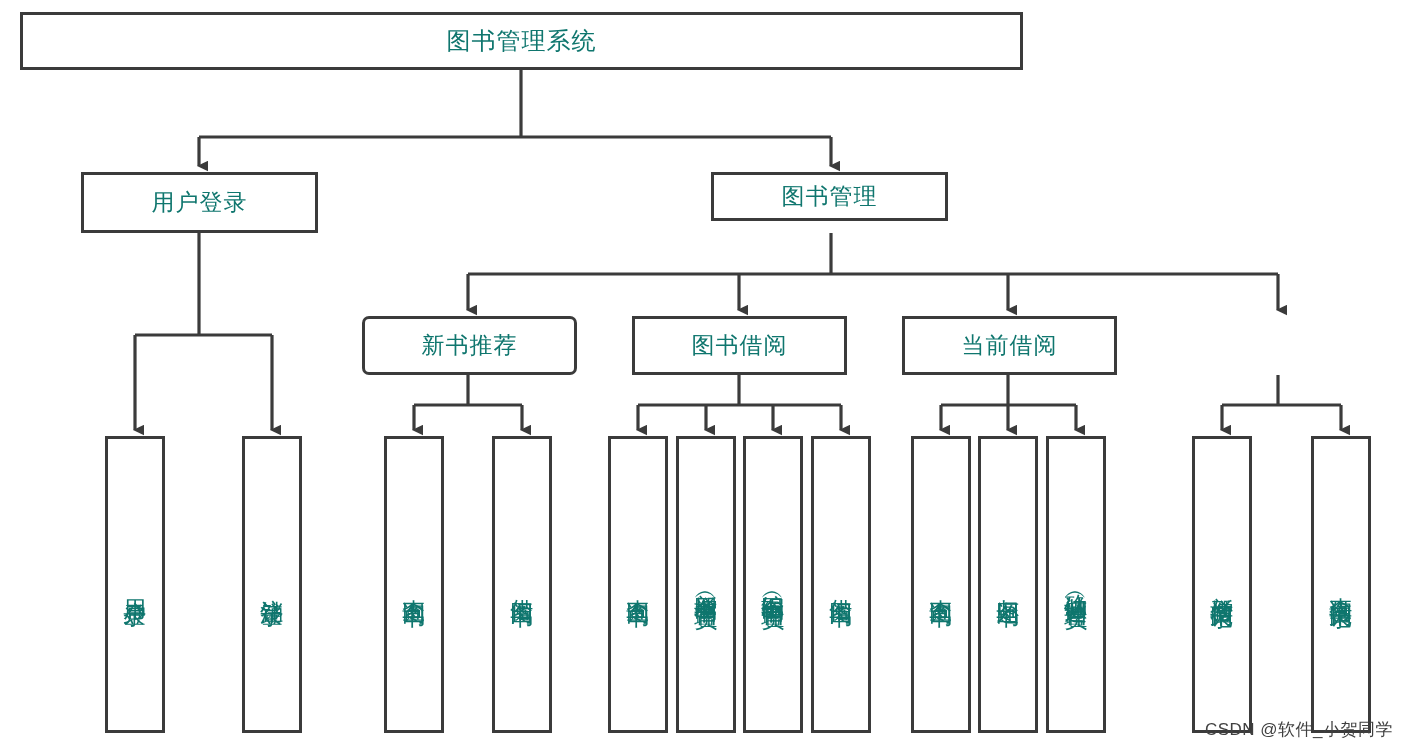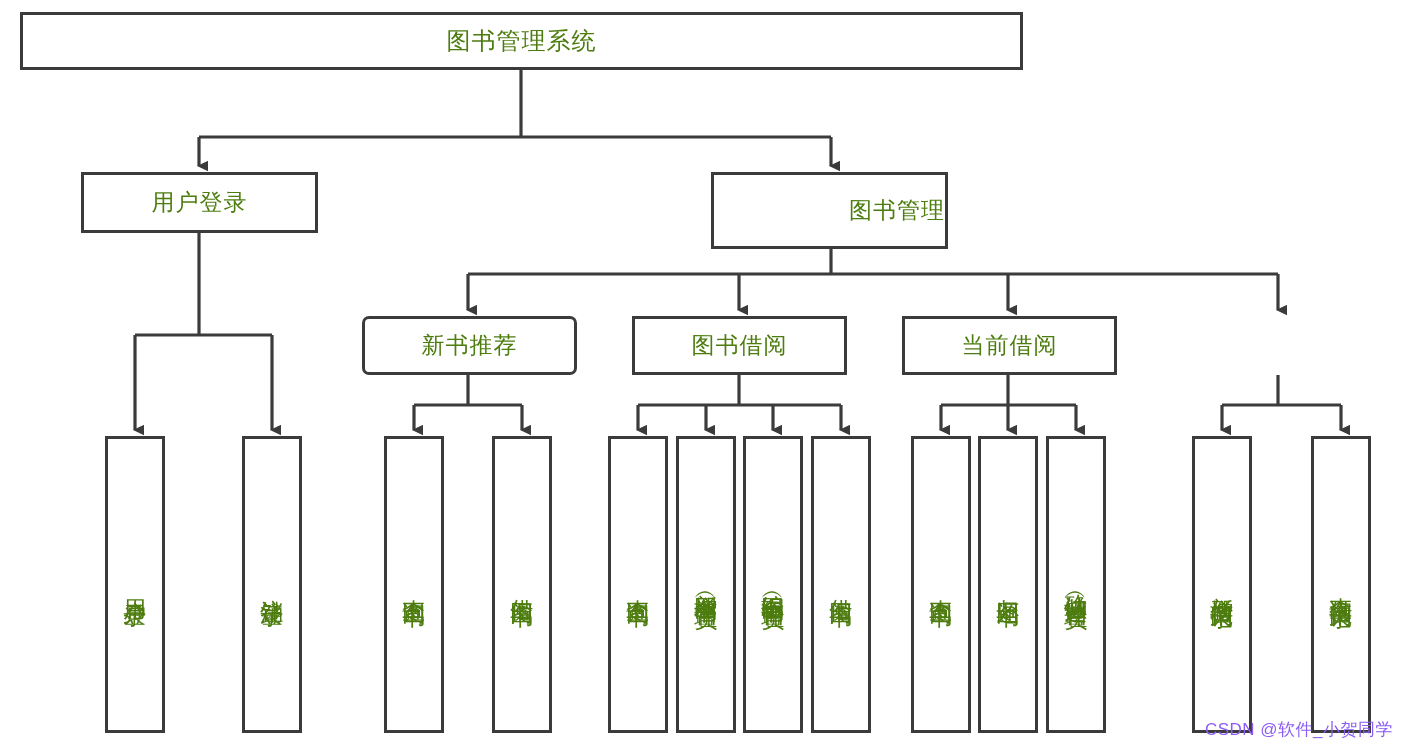--- a/index.html
+++ b/index.html
@@ -26,21 +26,21 @@
     pointer-events: none;
   }
   .node {
     position: absolute;
     box-sizing: border-box;
     border: 3px solid #3b3b3b;
     background: #ffffff;
     display: flex;
     align-items: center;
     justify-content: center;
-    color: #4d7c0f;
+    color: #0f766e;
   }
   .node.h {
     font-size: 23px;
     letter-spacing: 1px;
     line-height: 1.1;
   }
   .node.v {
     writing-mode: vertical-rl;
     text-orientation: upright;
     font-size: 23px;
@@ -55,21 +55,21 @@
     white-space: nowrap;
   }
   .node.title {
     font-size: 24px;
   }
   .watermark {
     position: absolute;
     right: 12px;
     bottom: 6px;
     font-size: 17px;
-    color: #8b5cf6;
+    color: #404040;
     letter-spacing: 0.5px;
     white-space: nowrap;
   }
 </style>
 </head>
 <body>
 
 <div id="canvas">
 
   <svg id="connectors" viewBox="0 0 1405 747" xmlns="http://www.w3.org/2000/svg">
@@ -122,21 +122,21 @@
     </g>
   </svg>
 
   <div class="node h title" style="left:20px; top:12px; width:1003px; height:58px;">
     <span>图书管理系统</span>
   </div>
 
   <div class="node h" style="left:81px; top:172px; width:237px; height:61px;">
     <span>用户登录</span>
   </div>
-  <div class="node h" style="left:711px; top:172px; width:237px; height:77px;justify-content:flex-end;">
+  <div class="node h" style="left:711px; top:172px; width:237px; height:49px;">
     <span>图书管理</span>
   </div>
 
   <div class="node h" style="left:362px; top:316px; width:215px; height:59px;border-radius:7px;">
     <span>新书推荐</span>
   </div>
   <div class="node h" style="left:902px; top:316px; width:215px; height:59px;">
     <span>当前借阅</span>
   </div>
   <div class="node h" style="left:632px; top:316px; width:215px; height:59px;">

